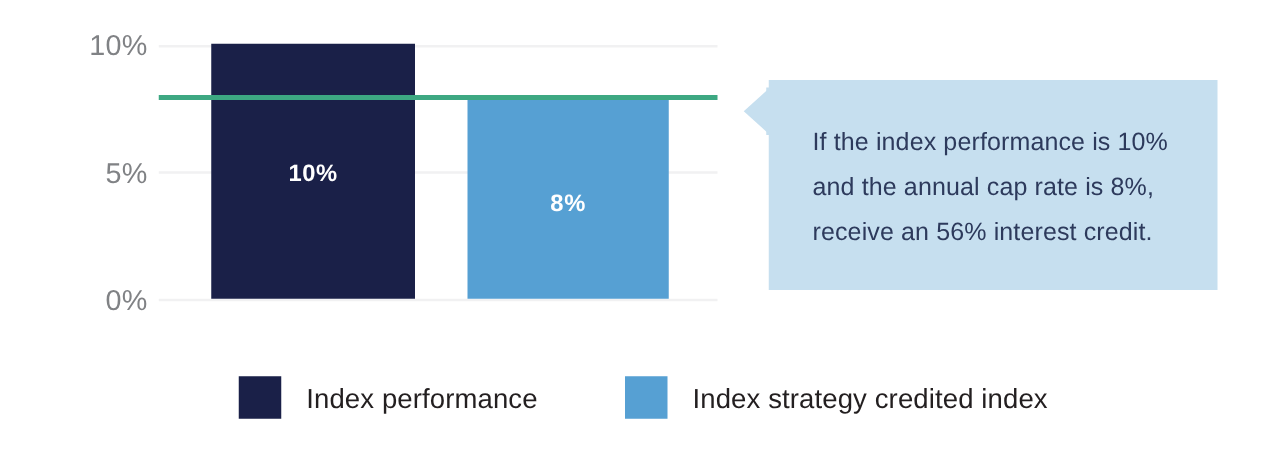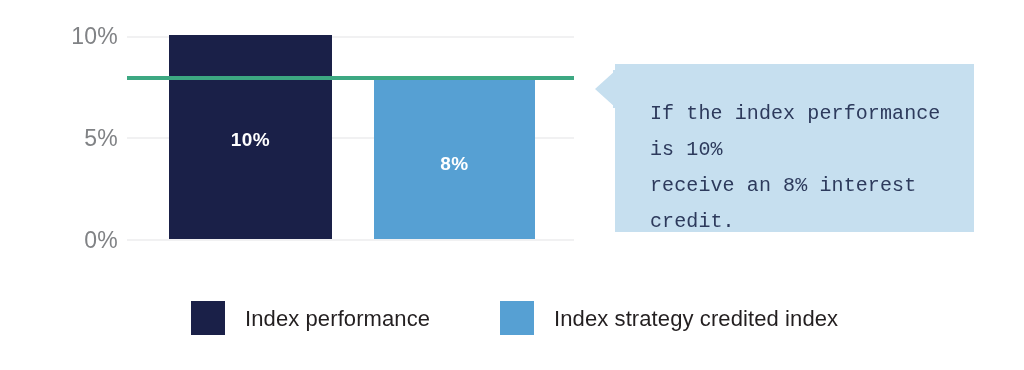--- a/index.html
+++ b/index.html
@@ -103,21 +103,20 @@
     background: #3da882;
   }
 
   
   #callout {
     position: absolute;
     left: 583px;
     top: 64px;
     width: 379px;
     height: 132px;
-    font-family: Liberation Mono, monospace;
   }
   #callout-body {
     position: absolute;
     left: 20px;
     top: 0;
     width: 359px;
     height: 168px;
     background: #c6dfef;
   }
   #callout-pointer {
@@ -213,21 +212,22 @@
 
     <div id="cap-line"></div>
   </div>
 
   <div id="callout">
     <div id="callout-body"></div>
     <div id="callout-pointer"></div>
     <div id="callout-pointer-fill"></div>
     <div id="callout-text">
       <div>If the index performance is 10%</div>
-      <div>receive an 8% interest credit.</div>
+      <div>and the annual cap rate is 8%,</div>
+      <div>receive an 56% interest credit.</div>
     </div>
   </div>
 
   <div id="legend">
     <div class="legend-item" id="legend-item-0">
       <div class="legend-swatch"></div>
       <div class="legend-label">Index performance</div>
     </div>
     <div class="legend-item" id="legend-item-1">
       <div class="legend-swatch"></div>

